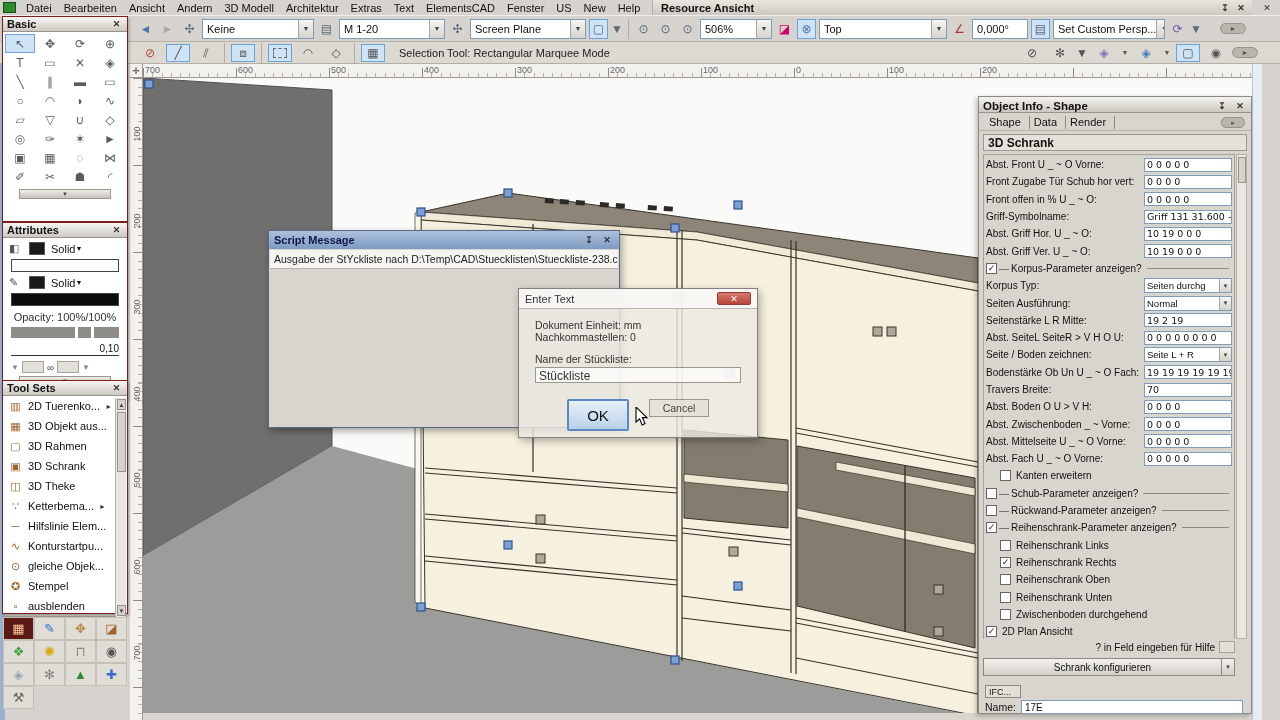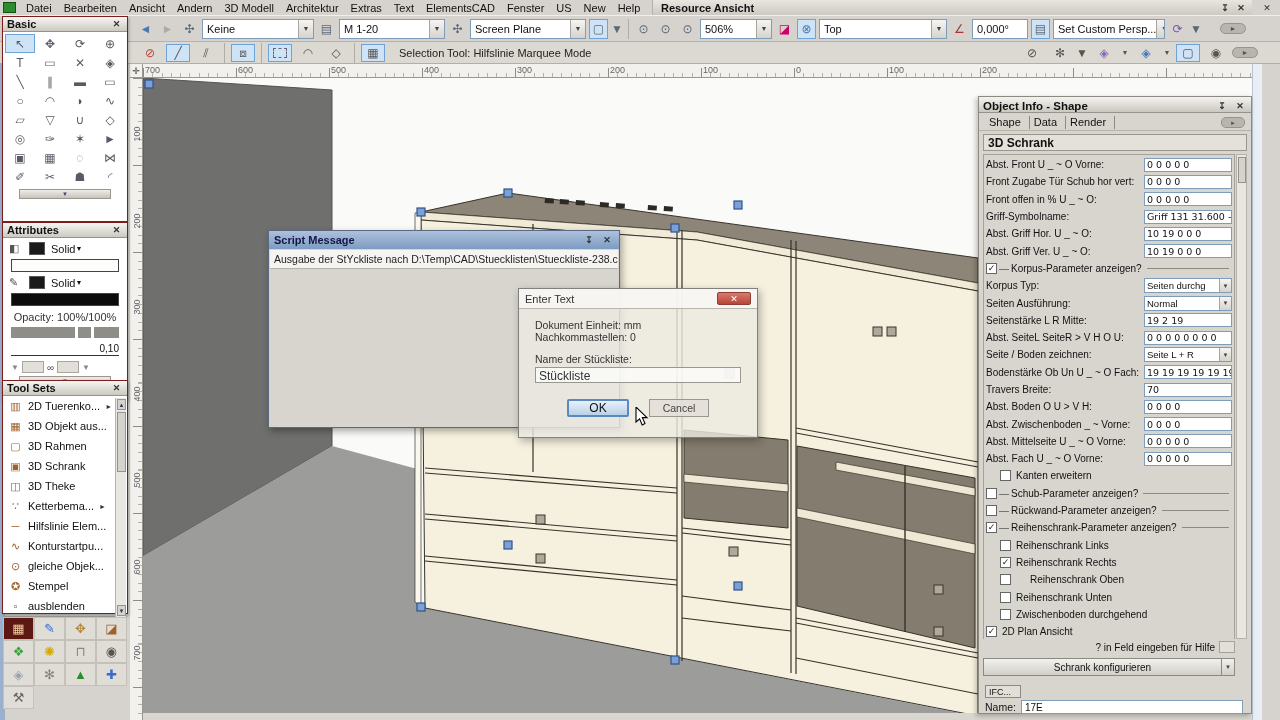--- a/index.html
+++ b/index.html
@@ -79,21 +79,21 @@
   .stb{height:18px;background:linear-gradient(#adc1dc,#7d9cc2);display:flex;align-items:center;padding:0 5px;font-weight:bold;color:#15154a;gap:2px}
   .stb .sp{flex:1}
   .smsg{margin:1px;background:#f5f4f0;border-bottom:1px solid #b5b2ab;padding:3px 4px;font-size:10.5px;color:#222;white-space:nowrap;overflow:hidden}
   .dlg-enter{position:absolute;left:518px;top:288px;width:240px;height:150px;background:rgba(236,233,226,.82);border:1px solid rgba(110,110,110,.85);box-shadow:2px 3px 8px rgba(0,0,0,.3);z-index:50}
   .etb{height:20px;background:rgba(248,247,244,.88);border-bottom:1px solid #b8b5ae;display:flex;align-items:center;padding:0 6px;color:#333}
   .etb .sp{flex:1}
   .xred{width:34px;height:13px;background:linear-gradient(#d87a6e,#b84638);border:1px solid #8e3c34;border-radius:2px;color:#fff;display:flex;align-items:center;justify-content:center;font-size:9px}
   .etbody{padding:10px 16px 0;font-size:10.5px;color:#333}
   .etinput{margin-top:2px;height:16px;background:rgba(255,255,255,.7);border:1px solid #9a978f;font-size:12px;padding:1px 3px;color:#333}
   .etbtns{display:flex;gap:20px;justify-content:center;margin-top:16px}
-  .okbtn{width:62px;height:18px;background:linear-gradient(rgba(232,241,250,.95),rgba(182,208,234,.95));border:2px solid #5a88c0;border-radius:2px;display:flex;align-items:center;justify-content:center;font-size:12px}
+  .okbtn{width:62px;height:32px;background:linear-gradient(rgba(232,241,250,.95),rgba(182,208,234,.95));border:2px solid #5a88c0;border-radius:2px;display:flex;align-items:center;justify-content:center;font-size:15px}
   .cxbtn{width:60px;height:18px;background:rgba(226,223,216,.8);border:1px solid #9a978f;display:flex;align-items:center;justify-content:center;font-size:10.5px;color:#444}
   .cursor{position:absolute;left:116px;top:118px;z-index:60}
   
   .oipanel{position:absolute;left:978px;top:96px;width:274px;height:618px;background:#d8d5cf;border:1px solid #8c8982;box-shadow:-2px 2px 5px rgba(0,0,0,.25);z-index:30}
   .oititle{height:16px;background:linear-gradient(#f4f3f0,#cbc8c0);border-bottom:1px solid #96938c;display:flex;align-items:flex-end;font-weight:bold;font-size:11.5px;padding:0 4px;gap:2px}
   .oititle .sp{flex:1}
   .oitabs{height:18px;display:flex;align-items:center;padding:2px 6px 0;gap:0;border-bottom:1px solid #b5b2ab}
   .oitab{padding:0 8px 1px 4px;border-right:1px solid #8c8982;cursor:default}
   .oitab:first-child{font-weight:normal}
   .oitabbtn{margin-left:auto;width:24px;height:11px;border-radius:5px;background:#b8b5ae;border:1px solid #96938c;font-size:6px;display:flex;align-items:center;justify-content:center;color:#555}
@@ -206,21 +206,21 @@
   <span class="sep"></span>
   <span class="mbtn hl">⧈</span>
   <span class="sep"></span>
   <span class="mbtn hl">
       <span class="marq"></span>
     </span>
   <span class="mbtn">◠</span>
   <span class="mbtn">◇</span>
   <span class="sep"></span>
   <span class="mbtn hl">▦</span>
-  <span class="status">Selection Tool: Hilfslinie Marquee Mode</span>
+  <span class="status">Selection Tool: Rectangular Marquee Mode</span>
   <span class="mright">
     <span class="mbtn">⊘</span>
     <span class="mbtn">✻</span>
     <span class="mbtn" style="min-width:10px">▼</span>
     <span class="mbtn" style="color:#8a6ab8">◈</span>
     <span class="mbtn" style="min-width:10px;font-size:7px">▼</span>
     <span class="mbtn" style="color:#4a78c0">◈</span>
     <span class="mbtn" style="min-width:10px;font-size:7px">▼</span>
     <span class="mbtn hl">▢</span>
     <span class="mbtn hlo">◉</span>
@@ -654,21 +654,21 @@
       <div class="frow">
         <span class="cb ind"></span>
         <span style="margin-left: 3px;">Reihenschrank Links</span>
       </div>
       <div class="frow">
         <span class="cb ind">✓</span>
         <span style="margin-left: 3px;">Reihenschrank Rechts</span>
       </div>
       <div class="frow">
         <span class="cb ind"></span>
-        <span style="margin-left: 17px; text-align: center;">Reihenschrank Oben</span>
+        <span style="margin-left: 3px; text-align: center;">Reihenschrank Oben</span>
       </div>
       <div class="frow">
         <span class="cb ind"></span>
         <span style="margin-left: 3px;">Reihenschrank Unten</span>
       </div>
       <div class="frow">
         <span class="cb ind"></span>
         <span style="margin-left: 3px;">Zwischenboden durchgehend</span>
       </div>
       <div class="frow">

